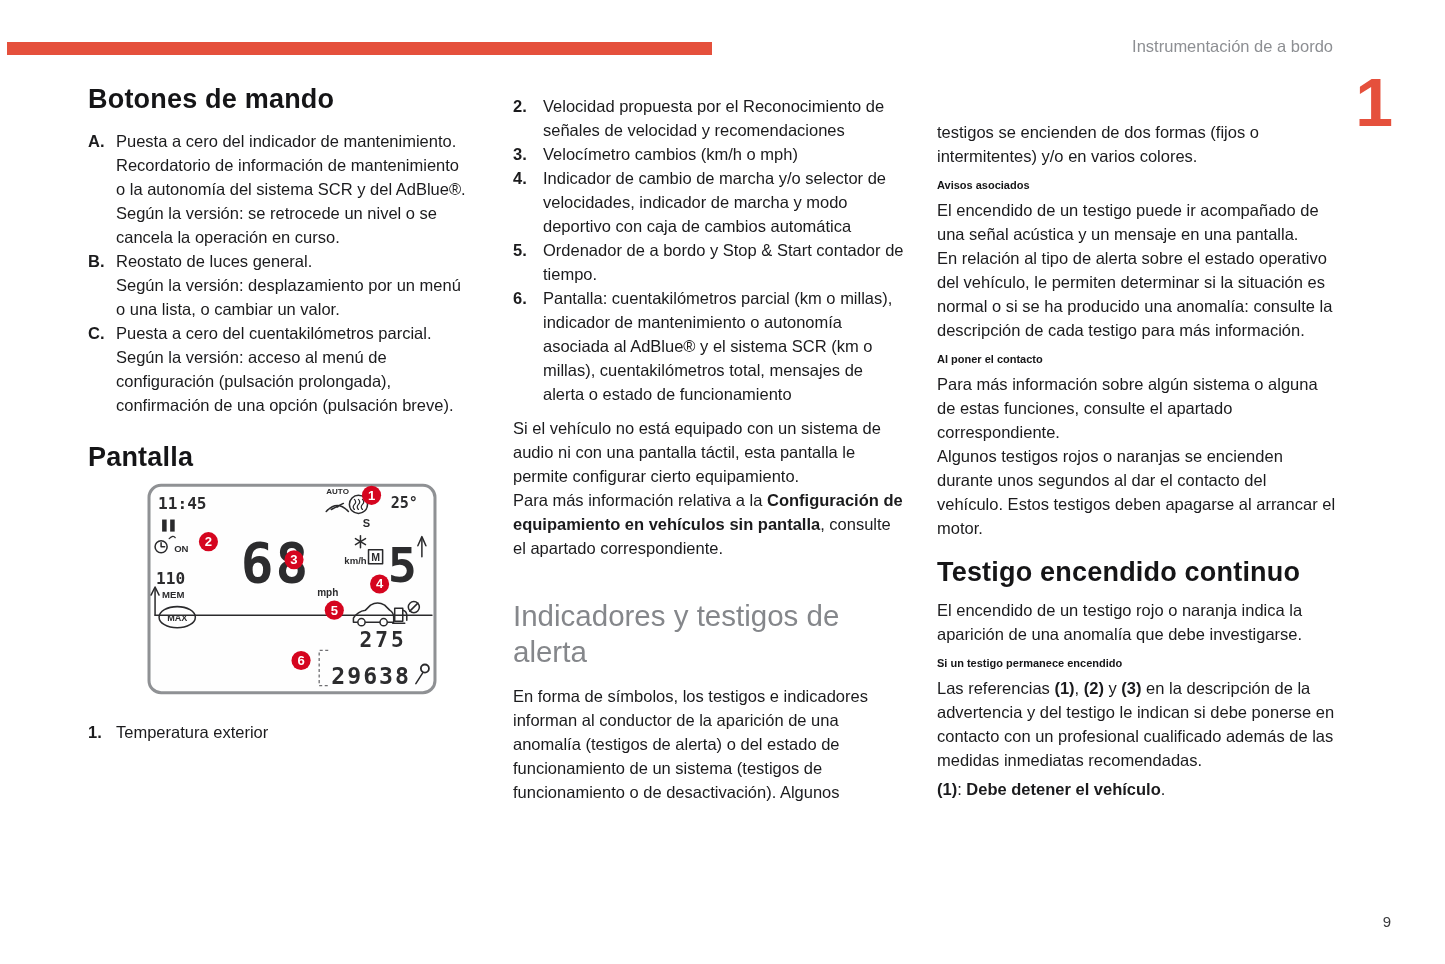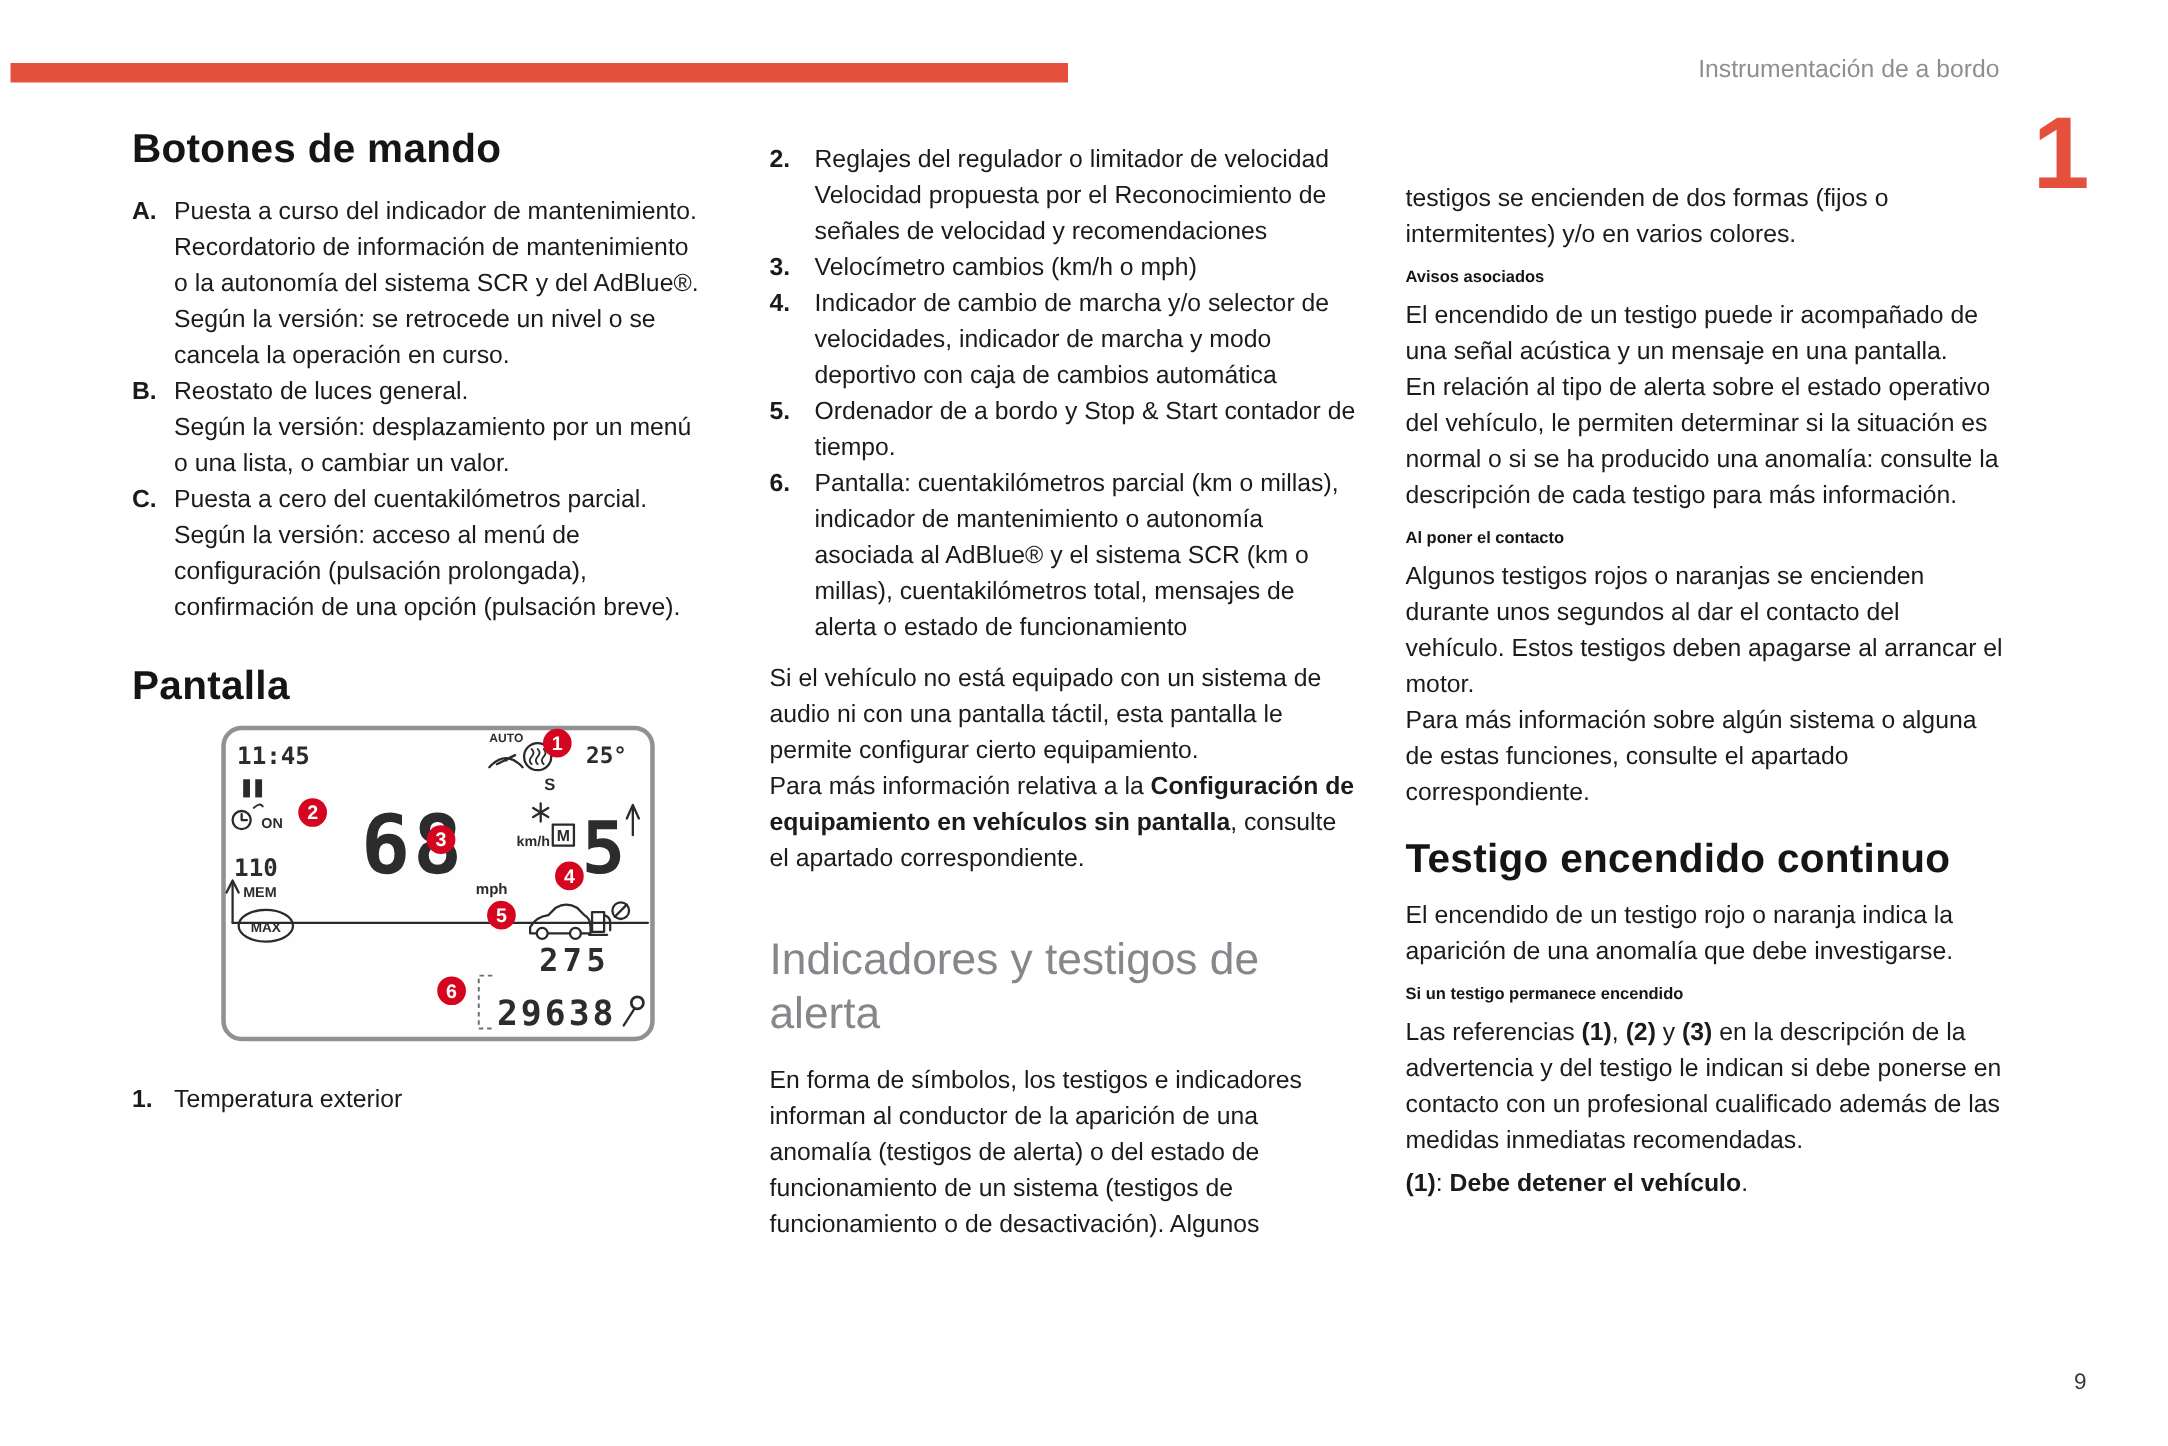--- a/index.html
+++ b/index.html
@@ -55,21 +55,21 @@
   <div class="header-title">Instrumentación de a bordo</div>
   <div class="chapter-num">1</div>
 
   <div class="col col1">
     <h2 class="h-black">Botones de mando</h2>
 
     <div>
       <div class="abc-item">
         <span class="abc-label">A.</span>
         <span class="abc-text">
-          <span class="block">Puesta a curso del indicador de mantenimiento.</span>
+          <span class="block">Puesta a cero del indicador de mantenimiento.</span>
           <span class="block">Recordatorio de información de mantenimiento o la autonomía del sistema SCR y del AdBlue®.</span>
           <span class="block">Según la versión: se retrocede un nivel o se cancela la operación en curso.</span>
         </span>
       </div>
       <div class="abc-item">
         <span class="abc-label">B.</span>
         <span class="abc-text">
           <span class="block">Reostato de luces general.</span>
           <span class="block">Según la versión: desplazamiento por un menú o una lista, o cambiar un valor.</span>
         </span>
@@ -202,21 +202,20 @@
       <span class="abc-label">1.</span>
       <span>Temperatura exterior</span>
     </div>
   </div>
 
   <div class="col col2">
     <div>
       <div class="abc-item">
         <span class="abc-label num-label">2.</span>
         <span class="abc-text">
-          <span class="block">Reglajes del regulador o limitador de velocidad</span>
           <span class="block">Velocidad propuesta por el Reconocimiento de señales de velocidad y recomendaciones</span>
         </span>
       </div>
       <div class="abc-item">
         <span class="abc-label num-label">3.</span>
         <span class="abc-text">
           <span class="block">Velocímetro cambios (km/h o mph)</span>
         </span>
       </div>
       <div class="abc-item">
@@ -254,22 +253,22 @@
     <p class="para">testigos se encienden de dos formas (fijos o intermitentes) y/o en varios colores.</p>
 
     <h3 class="sub">Avisos asociados</h3>
     <p class="para">
       <span class="block">El encendido de un testigo puede ir acompañado de una señal acústica y un mensaje en una pantalla.</span>
       <span class="block">En relación al tipo de alerta sobre el estado operativo del vehículo, le permiten determinar si la situación es normal o si se ha producido una anomalía: consulte la descripción de cada testigo para más información.</span>
     </p>
 
     <h3 class="sub">Al poner el contacto</h3>
     <p class="para">
+      <span class="block">Para más información sobre algún sistema o alguna de estas funciones, consulte el apartado correspondiente.</span>
       <span class="block">Algunos testigos rojos o naranjas se encienden durante unos segundos al dar el contacto del vehículo. Estos testigos deben apagarse al arrancar el motor.</span>
-      <span class="block">Para más información sobre algún sistema o alguna de estas funciones, consulte el apartado correspondiente.</span>
     </p>
 
     <h2 class="h-black h-cont">Testigo encendido continuo</h2>
     <p class="para">El encendido de un testigo rojo o naranja indica la aparición de una anomalía que debe investigarse.</p>
 
     <h3 class="sub">Si un testigo permanece encendido</h3>
     <p class="para">
       <span>Las referencias </span><strong>(1)</strong><span>, </span><strong>(2)</strong><span> y </span><strong>(3)</strong><span> en la descripción de la advertencia y del testigo le indican si debe ponerse en contacto con un profesional cualificado además de las medidas inmediatas recomendadas.</span>
     </p>
     <p class="para">

